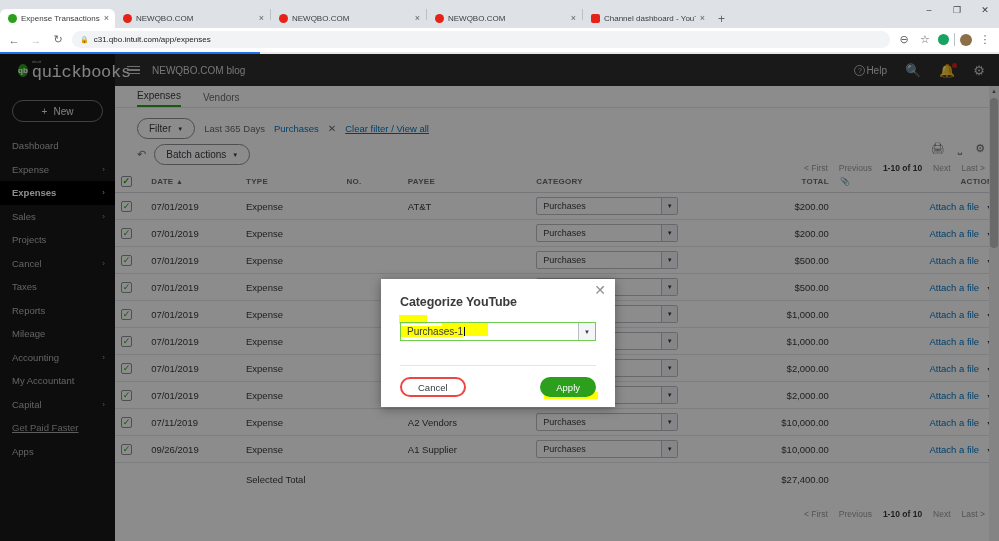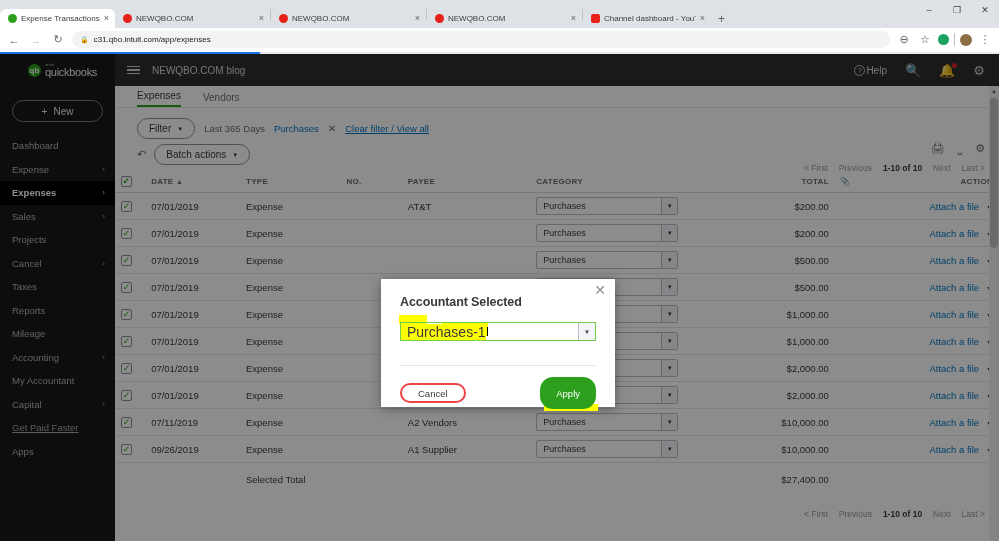--- a/index.html
+++ b/index.html
@@ -72,30 +72,30 @@
     position: relative;
     height: 495px;
     background: #fff;
   }
   .qb-header {
     height: 32px; background: #2e2e2e; display: flex; align-items: center;
     position: relative;
   }
   .qb-logo-box {
     width: 115px; height: 32px; background: #191919;
-    display: flex; align-items: center; padding-left: 28px; gap: 4px;
+    display: flex; align-items: center; padding-left: 18px; gap: 4px;
   }
   .qb-logo-mark {
     width: 13px; height: 13px; border-radius: 50%;
     background: #2ca01c; display:flex; align-items:center; justify-content:center;
     color:#fff; font-size:8px; font-weight:bold;
   }
   .qb-logo-text { display:flex; flex-direction:column; line-height: 1; }
   .qb-logo-intuit { font-size: 4px; color: #bbb; letter-spacing: .2px; }
-  .qb-logo-name { font-size: 11px; color: #eee; letter-spacing: -.3px; }
+  .qb-logo-name { font-size: 17px; color: #eee; letter-spacing: -.3px; font-family: Liberation Mono, monospace; }
   .hamburger { margin-left: 12px; display:flex; flex-direction:column; gap:2px; cursor:pointer; }
   .hamburger span { display:block; width: 13px; height: 1.5px; background: #ccc; }
   .qb-company { margin-left: 12px; font-size: 10px; color: #d8d8d8; }
   .qb-header-right {
     margin-left: auto; display: flex; align-items: center; gap: 18px; padding-right: 14px;
   }
   .hdr-help { display:flex; align-items:center; gap:1px; font-size:10px; color:#d8d8d8; }
   .circ-q { width:11px;height:11px;border-radius:50%;border:1px solid #bbb;
     display:flex;align-items:center;justify-content:center;font-size:7px;color:#ccc; }
   .hdr-ico { color:#ccc; font-size:13px; position:relative; line-height:1; }
@@ -234,42 +234,42 @@
   }
   .hl-right {
     position: absolute; left: 61px; top: 14px; width: 46px; height: 13px;
     background: #ffff00; z-index: 1;
   }
   .modal-select {
     position: relative; z-index: 2; height: 19px; border: 1px solid #6fcf4d;
     background: transparent; display: flex; align-items: center;
   }
   .modal-select .mval {
-    flex: 1; font-size: 14px; color: #393a3d; padding-left: 6px;
+    flex: 1; font-size: 10px; color: #393a3d; padding-left: 6px;
     background: #ffff00; display:inline-block; width: fit-content;
   }
   .modal-select .mval-fill { flex:1; }
   .modal-select .marw {
     width: 17px; height: 17px; border-left: 1px solid #babec5; background: #f4f5f8;
     display: flex; align-items: center; justify-content: center; font-size: 6px; color: #393a3d;
   }
   .caret-bar { display:inline-block; width:1px; height:9px; background:#000;
     vertical-align: middle; margin-left: 1px; }
   .modal-divider { margin: 24px 19px 0; border-top: 1px solid #e3e5e8; }
   .modal-footer {
     display: flex; align-items: center; justify-content: space-between;
     padding: 11px 19px 0; position: relative;
   }
   .btn-cancel {
     border: 2px solid #ef4444; border-radius: 13px; height: 20px;
     display: flex; align-items: center; justify-content: center;
     padding: 0 16px; font-size: 9.5px; color: #393a3d; background: #fff;
   }
   .btn-apply {
-    background: #2ca01c; border-radius: 13px; height: 32px;
+    background: #2ca01c; border-radius: 13px; height: 20px;
     display: flex; align-items: center; justify-content: center;
     padding: 0 16px; font-size: 9.5px; color: #fff; position: relative; z-index: 2;
   }
   .hl-apply {
     position: absolute; right: 17px; bottom: -2px; width: 54px; height: 7px;
     background: #ffff00; z-index: 1;
   }
 </style>
 </head>
 <body>
@@ -686,21 +686,21 @@
         <div class="thumb" style="top:12px"></div>
         <div class="arrow" style="bottom:0">▼</div>
       </div>
     </div>
   </div>
 
   <div class="dim"></div>
 
   <div class="modal">
     <div class="modal-close">✕</div>
-    <div class="modal-title">Accountant Selected</div>
+    <div class="modal-title">Categorize YouTube</div>
 
     <div class="modal-field-wrap">
       <div class="hl-top"></div>
       <div class="hl-right"></div>
       <div class="modal-select">
         <span class="mval-fill" style="display:flex;align-items:center">
           <span class="mval" style="flex:0 0 auto">Purchases-1</span>
           <span class="caret-bar"></span>
         </span>
         <span class="marw">▼</span>

